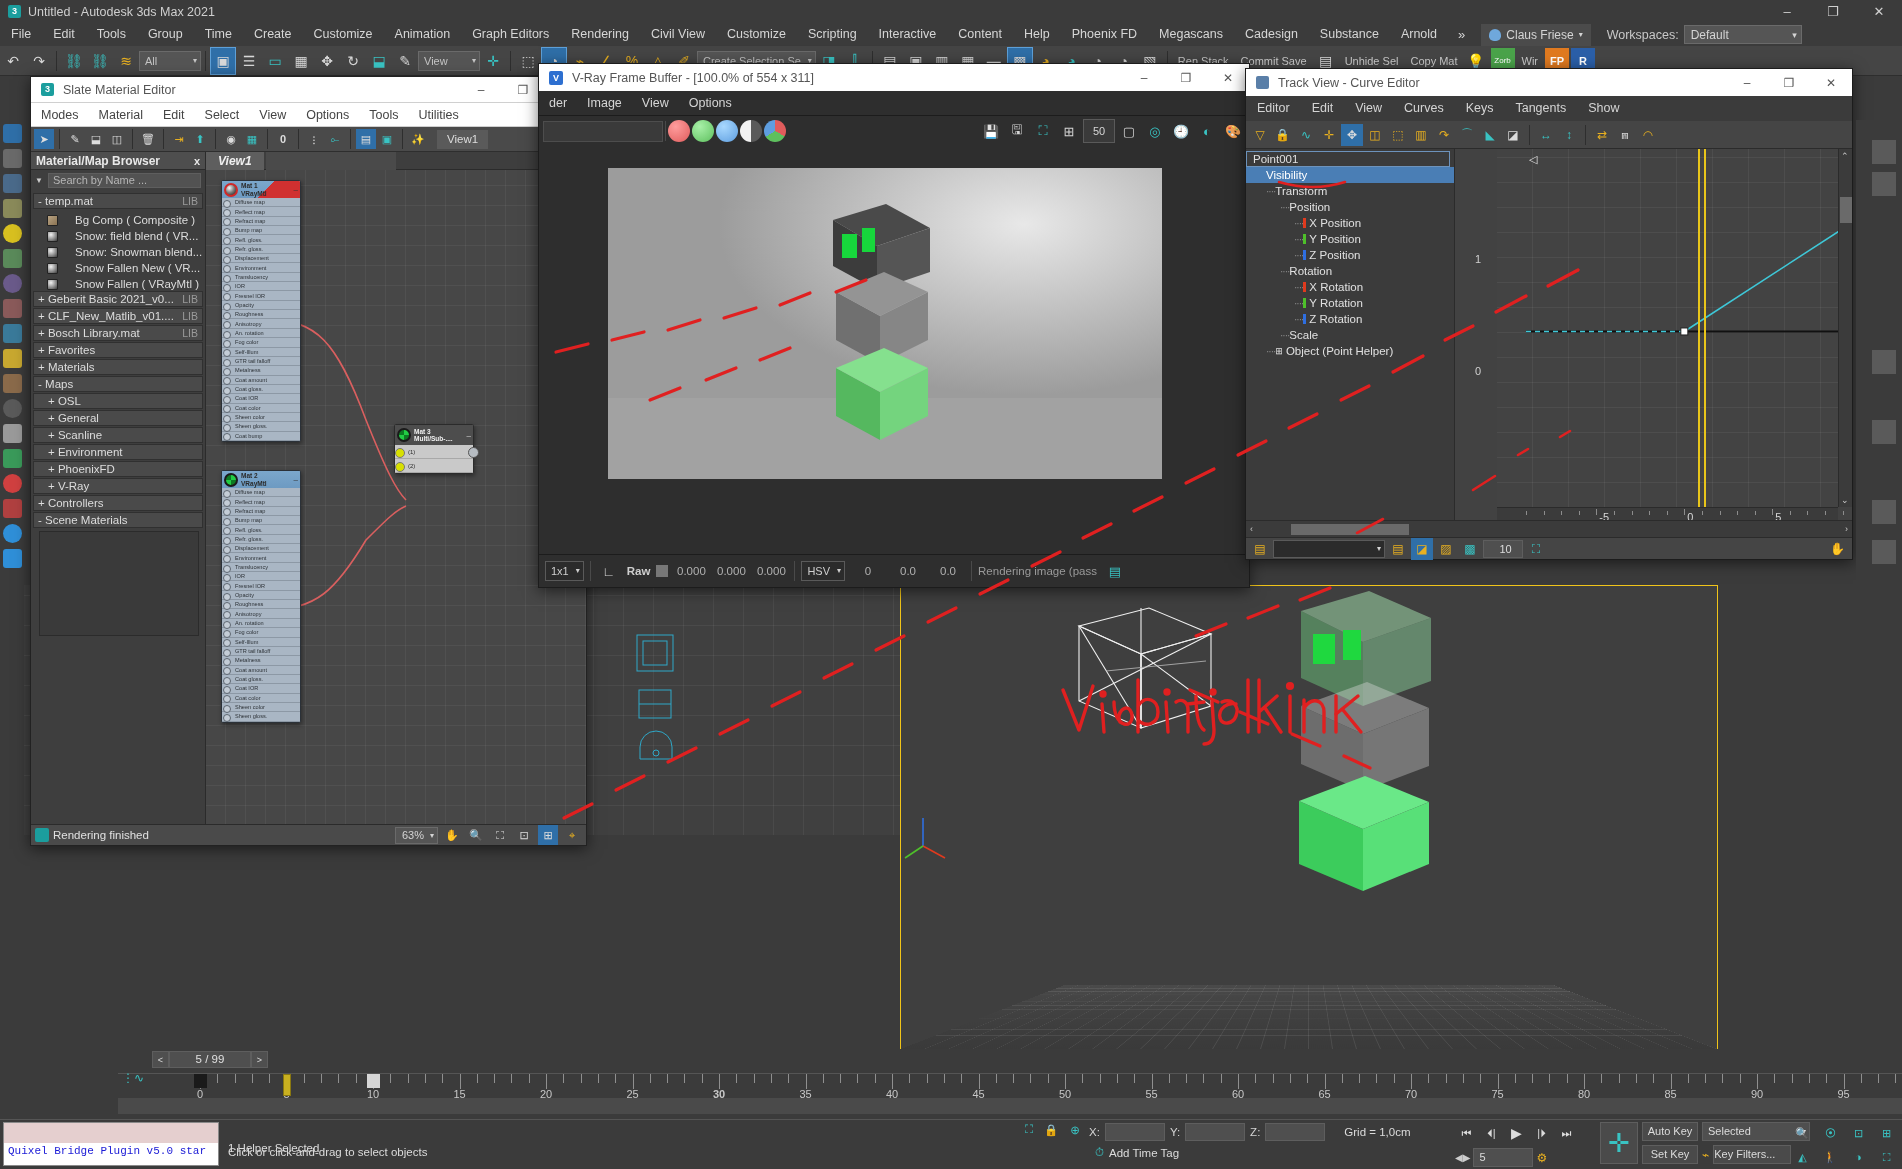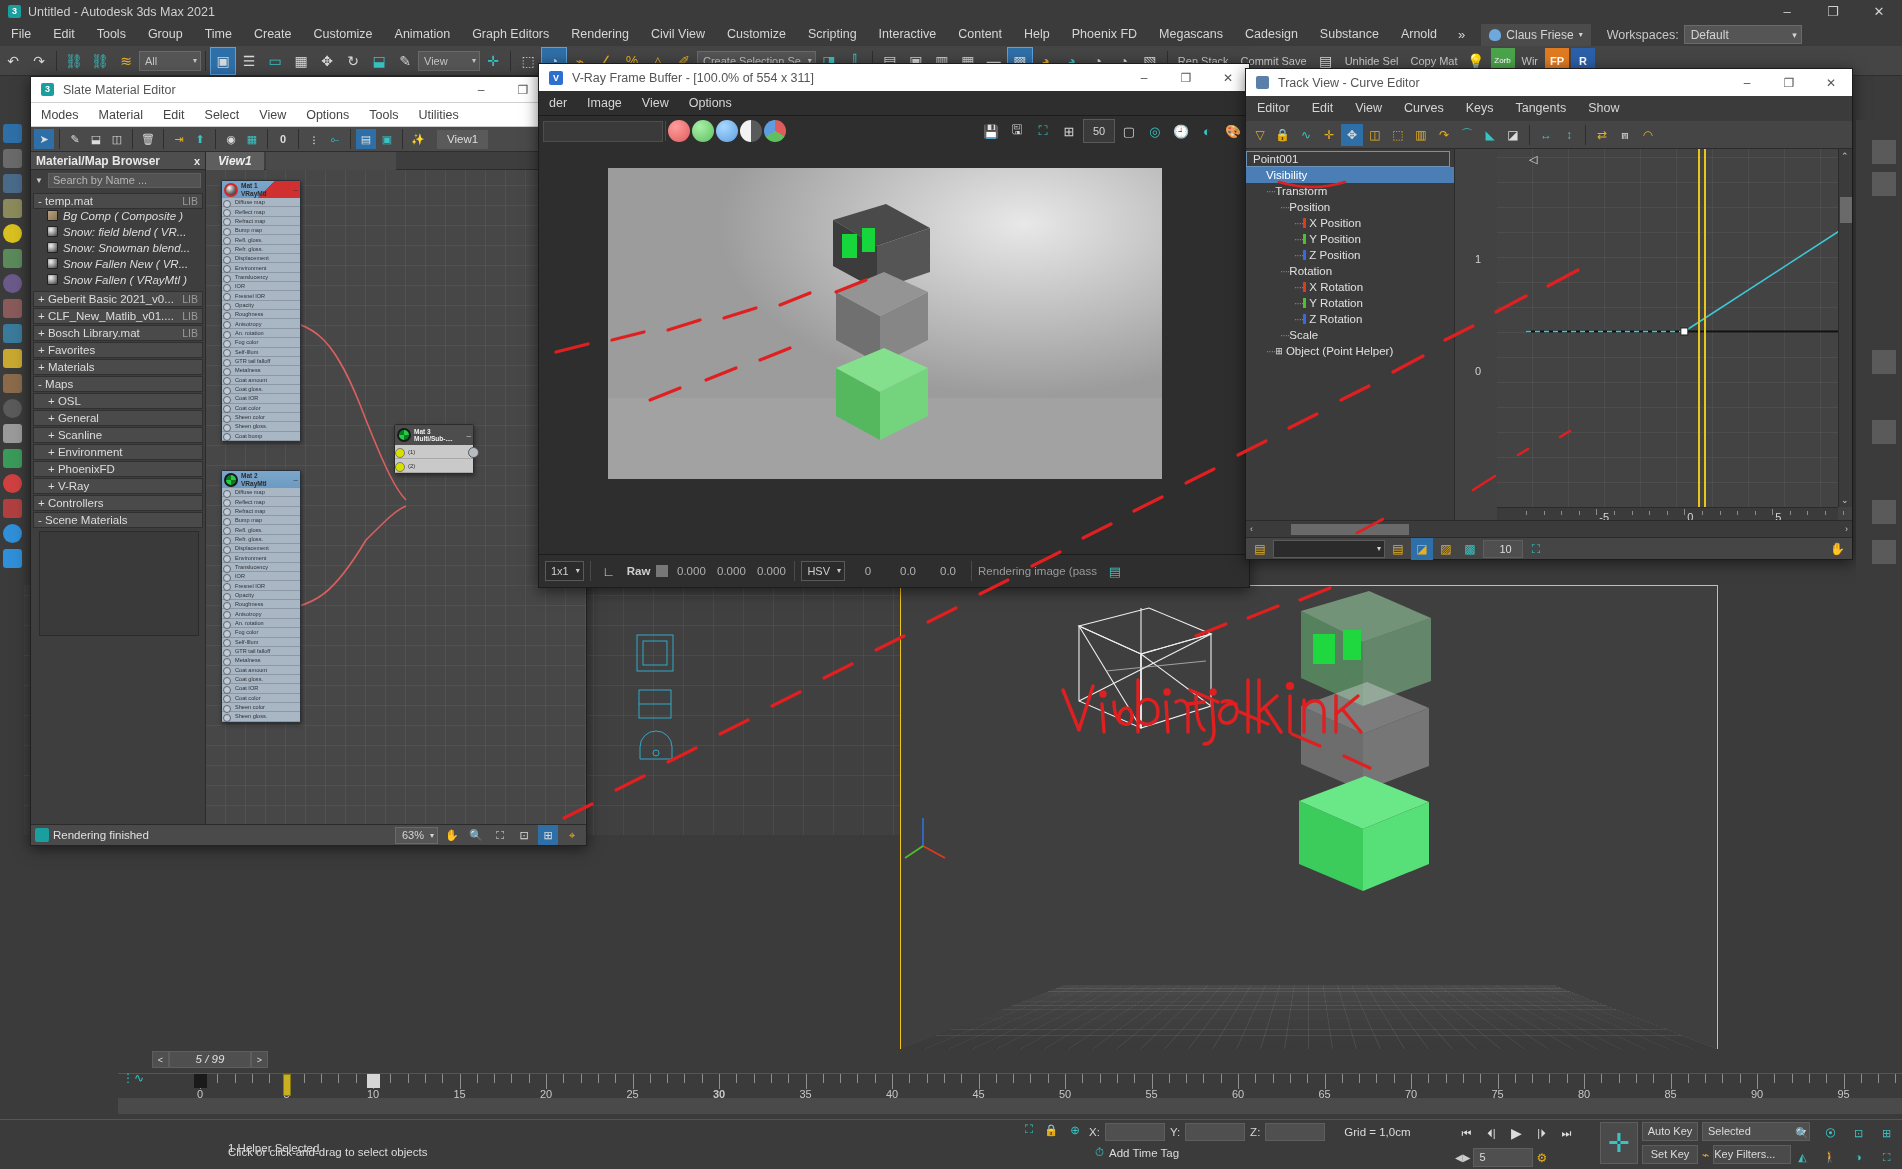--- a/index.html
+++ b/index.html
@@ -75,21 +75,21 @@
   .sme-body{display:flex;height:calc(100% - 75px);}
   .mmb{width:175px;background:#3e3e3e;border-right:1px solid #2b2b2b;display:flex;flex-direction:column;}
   .mmb-hdr{height:18px;background:#4e4e4e;display:flex;align-items:center;padding:0 5px;font-size:12px;font-weight:bold;color:#e8e8e8;border-bottom:1px solid #2b2b2b;}
   .mmb-x{margin-left:auto;font-weight:bold;font-size:11px;}
   .mmb-search{height:20px;display:flex;align-items:center;gap:5px;padding:0 4px;}
   .mmb-caret{font-size:8px;color:#ccc;}
   .mmb-inp{flex:1;height:15px;background:#525252;border:1px solid #5e5e5e;font-size:11px;color:#b5b5b5;padding:0 4px;line-height:13px;}
   .mmb-list{flex:1;overflow:hidden;padding:2px 0 0 2px;}
   .grp{background:#4a4a4a;border:1px solid #303030;margin:1px 2px 1px 0;height:16px;display:flex;align-items:center;padding:0 4px;font-size:11.5px;color:#ddd;}
   .grp .lib{margin-left:auto;font-size:10.5px;color:#9a9a9a;}
-  .mrow{height:16px;display:flex;align-items:flex-start;gap:5px;padding-left:14px;font-size:11.5px;color:#dcdcdc;font-style:italic;}
+  .mrow{height:16px;display:flex;align-items:flex-end;gap:17px;padding-left:14px;font-size:11.5px;color:#dcdcdc;}
   .sw{width:11px;height:11px;border:1px solid #222;border-radius:1px;background:radial-gradient(circle at 33% 30%,#f2f2f2,#8e8e8e 55%,#3b3b3b);}
   .sw.tan{background:linear-gradient(135deg,#b9a383,#8a7352);}
   .sub{padding-left:14px;}
   .scene-mat{background:#3a3a3a;border:1px solid #2b2b2b;height:105px;margin:3px 6px;}
 
   .sme-canvas{flex:1;background:#474747;position:relative;overflow:hidden;
     background-image:
       repeating-linear-gradient(90deg,transparent 0 19px,rgba(255,255,255,.05) 19px 20px),
       repeating-linear-gradient(0deg,transparent 0 19px,rgba(255,255,255,.05) 19px 20px);}
   .vtabbar{position:absolute;top:0;left:0;width:100%;height:18px;background:#3e3e3e;border-bottom:1px solid #2b2b2b;display:flex;align-items:center;}
@@ -171,21 +171,21 @@
   .tv-scroll-h{position:absolute;left:0;right:0;bottom:0;height:17px;background:#3b3b3b;border-top:1px solid #2b2b2b;display:flex;align-items:center;}
   .tv-bottombar{position:absolute;bottom:0;left:0;width:100%;height:22px;background:#454545;border-top:1px solid #2b2b2b;display:flex;align-items:center;gap:2px;padding:0 3px;}
 
   
   .annot{position:absolute;pointer-events:none;}
 
   
   .timeline{position:absolute;left:0;bottom:50px;width:1902px;height:70px;background:#3b3b3b;}
   .frame-ctr{position:absolute;left:152px;top:2px;display:flex;align-items:center;}
   .fc-btn{width:17px;height:17px;background:#4f4f4f;border:1px solid #5e5e5e;display:flex;align-items:center;justify-content:center;font-size:9px;color:#ddd;}
-  .fc-val{width:82px;height:17px;background:#4f4f4f;border:1px solid #5e5e5e;text-align:center;line-height:15px;font-size:11.5px;color:#e0e0e0;font-style:italic;}
+  .fc-val{width:82px;height:17px;background:#4f4f4f;border:1px solid #5e5e5e;text-align:center;line-height:15px;font-size:11.5px;color:#e0e0e0;}
   .ruler{position:absolute;left:118px;right:0;top:24px;height:44px;background:#3b3b3b;border-top:1px solid #555;}
   .rtick{position:absolute;top:0;width:1px;height:9px;background:#8f8f8f;}
   .rtick.maj{height:15px;}
   .rlbl{position:absolute;top:14px;font-size:11px;color:#c8c8c8;transform:translateX(-50%);}
   .rbar{position:absolute;top:24px;left:0;right:0;height:16px;background:#4a4a4a;}
   .statusbar{position:absolute;left:0;bottom:0;width:1902px;height:50px;background:#3b3b3b;border-top:1px solid #555;}
   .sb-log{position:absolute;left:3px;top:2px;width:216px;height:44px;border:1px solid #8a8a8a;background:#3b3b3b;}
   .sb-log-a{height:20px;background:#e5cfcf;}
   .sb-log-b{height:22px;background:#fff;color:#1a1ad6;font-family:"Liberation Mono",monospace;font-size:11px;padding:2px 4px;white-space:nowrap;overflow:hidden;}
   .sb-txt1{position:absolute;left:228px;top:22px;font-size:11.5px;color:#dcdcdc;}
@@ -1082,20 +1082,24 @@
         <div class="rtick" style="left: 1777.4px;"></div>
         <div style="position: absolute; left: 76px; top: 0px; width: 13px; height: 14px; background: rgb(26, 26, 26);"></div>
         <div style="position: absolute; left: 249px; top: 0px; width: 13px; height: 14px; background: rgb(214, 214, 214);"></div>
         <div style="position: absolute; left: 164.5px; top: 0px; width: 8px; height: 22px; background: rgb(201, 176, 32); border: 1px solid rgb(138, 120, 16);"></div>
       </div>
     <div style="position:absolute;left:34px;top:0;width:24px;height:24px;"></div>
     <div style="position:absolute;left:122px;top:22px;color:#39c3c3;font-size:12px">⋮∿</div>
   </div>
 
   <div class="statusbar">
+    <div class="sb-log">
+      <div class="sb-log-a"></div>
+      <div class="sb-log-b">Quixel Bridge Plugin v5.0 star</div>
+    </div>
     <div class="sb-txt1">1 Helper Selected</div>
     <div class="sb-txt2">Click or click-and-drag to select objects</div>
 
     <div class="sb-coords">
       <div style="width:18px;height:18px;color:#39c3c3;text-align:center">⛶</div>
       <div style="width:18px;height:18px;text-align:center">🔒</div>
       <div style="width:18px;height:18px;color:#39c3c3;text-align:center">⊕</div>
       <span>X:</span>
       <div class="cfield"></div>
       <span>Y:</span>

